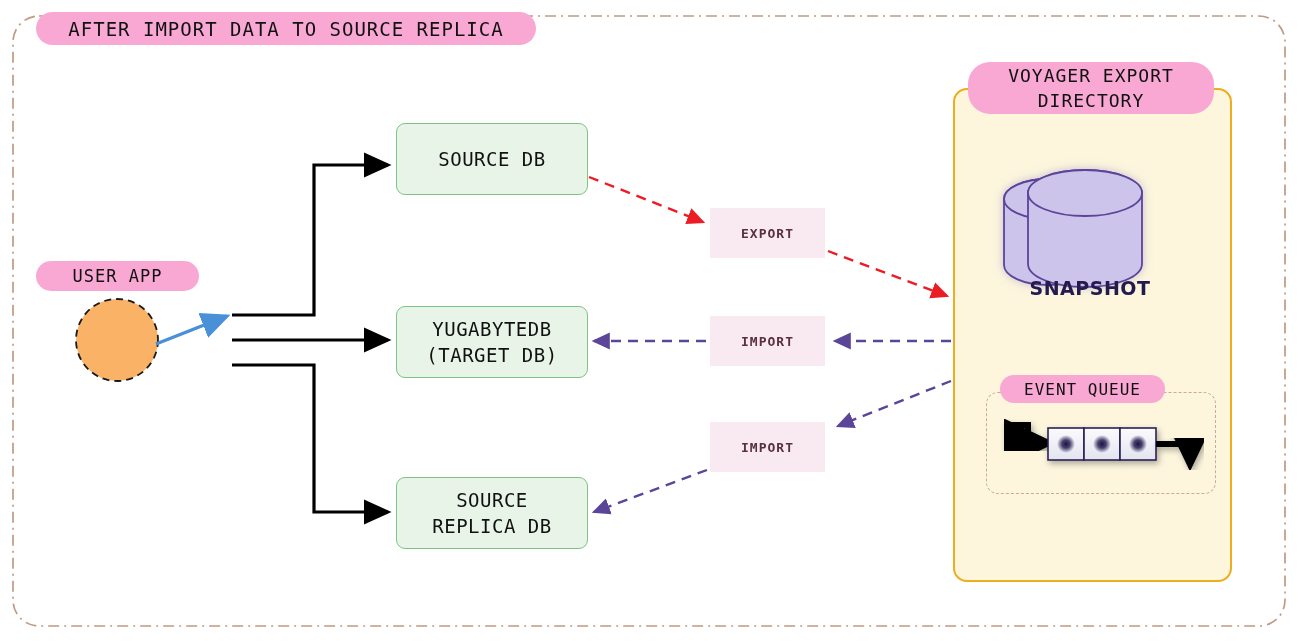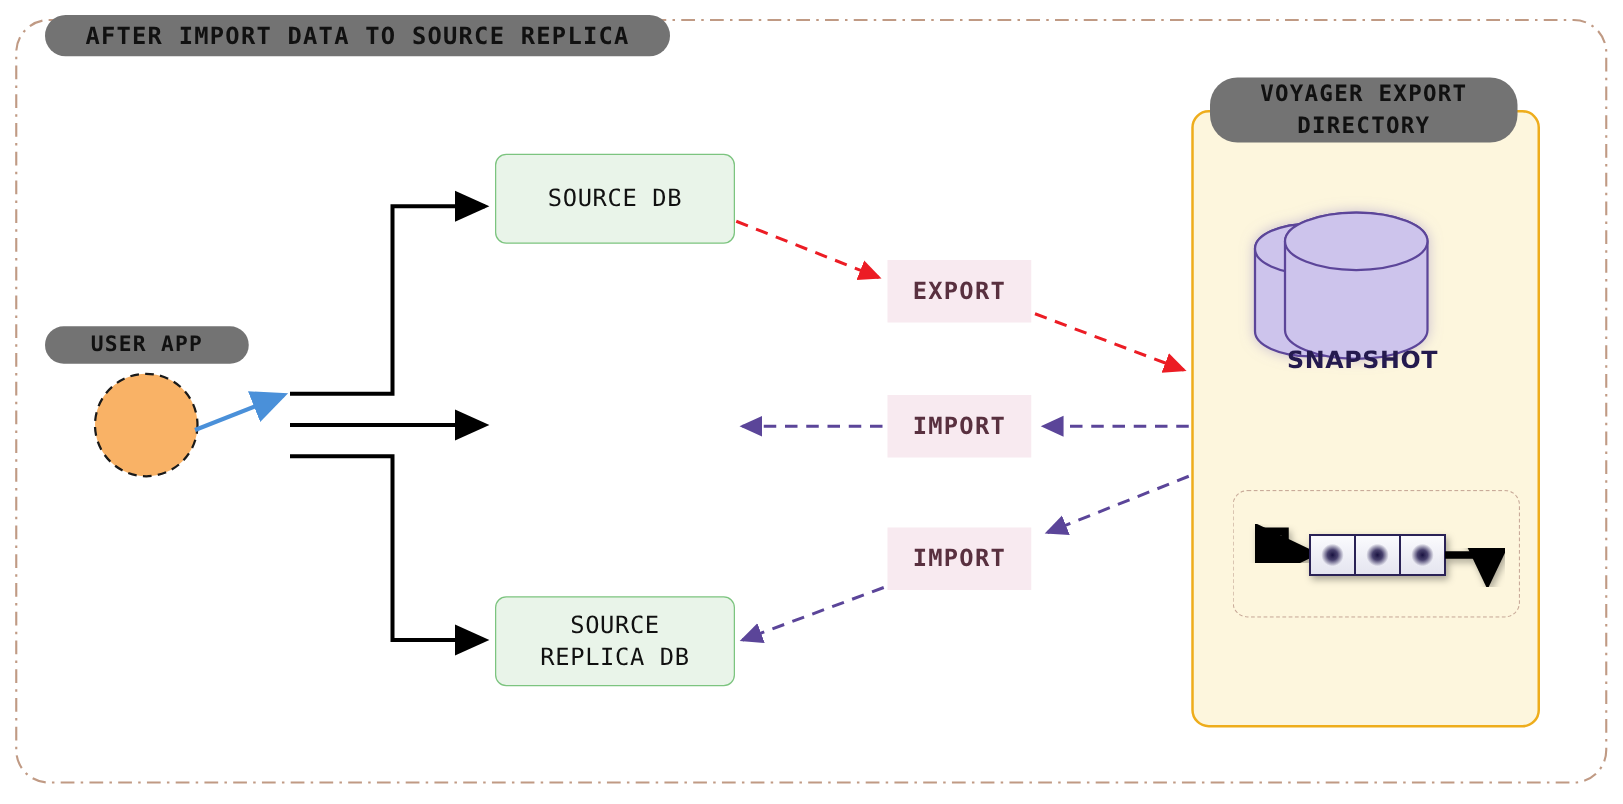--- a/index.html
+++ b/index.html
@@ -5,23 +5,23 @@
   html,body{margin:0;padding:0;background:#ffffff;}
   body{
     width:1298px;height:643px;position:relative;overflow:hidden;
     font-family:"DejaVu Sans Mono","Liberation Mono",monospace;
   }
   .stage{position:absolute;left:0;top:0;width:1298px;height:643px;}
   svg.layer{position:absolute;left:0;top:0;width:1298px;height:643px;overflow:visible;}
 
   
   .pill{
-    position:absolute;background:#737373;border-radius:22px;
+    position:absolute;background:#f9a8d4;border-radius:22px;
     display:flex;align-items:center;justify-content:center;
-    text-align:center;color:#111111;font-weight:700;
+    text-align:center;color:#111111;font-weight:400;
     letter-spacing:1px;white-space:pre;z-index:6;
   }
   #frame-title{left:36px;top:12px;width:500px;height:33px;font-size:19px;}
   #userapp-title{left:36px;top:261px;width:163px;height:30px;font-size:17px;}
   #voyager-title{left:968px;top:62px;width:246px;height:52px;font-size:18px;line-height:25px;flex-direction:column;}
   #eventqueue-title{left:1000px;top:375px;width:165px;height:28px;font-size:16px;}
 
   
   .node{
     position:absolute;background:#e9f4e9;border:1.6px solid #7cc47f;
@@ -30,21 +30,21 @@
     letter-spacing:0.5px;white-space:pre;z-index:5;
   }
   #node-source-db{left:396px;top:123px;width:190px;height:70px;}
   #node-target-db{left:396px;top:306px;width:190px;height:70px;}
   #node-source-replica-db{left:396px;top:477px;width:190px;height:70px;}
 
   
   .edge-label{
     position:absolute;background:#f8eaf0;border-radius:0;
     display:flex;align-items:center;justify-content:center;
-    color:#59303f;font-weight:700;font-size:19px;letter-spacing:1px;
+    color:#59303f;font-weight:700;font-size:13px;letter-spacing:1px;
     white-space:pre;z-index:5;
   }
   #label-export{left:710px;top:208px;width:115px;height:50px;}
   #label-import-target{left:710px;top:316px;width:115px;height:50px;}
   #label-import-replica{left:710px;top:422px;width:115px;height:50px;}
 
   
   #voyager-panel{
     position:absolute;left:953px;top:88px;width:275px;height:490px;
     background:#fdf6dd;border:2px solid #eead1c;border-radius:14px;z-index:2;
@@ -151,22 +151,25 @@
 
   <div class="pill" id="frame-title">AFTER IMPORT DATA TO SOURCE REPLICA</div>
 
   <div class="pill" id="userapp-title">USER APP</div>
 
   <div class="pill" id="voyager-title">
     <span>VOYAGER EXPORT</span>
     <span>DIRECTORY</span>
   </div>
 
+  <div class="pill" id="eventqueue-title">EVENT QUEUE</div>
 
   <div class="node" id="node-source-db">SOURCE DB</div>
+  <div class="node" id="node-target-db">YUGABYTEDB
+(TARGET DB)</div>
   <div class="node" id="node-source-replica-db">SOURCE
 REPLICA DB</div>
 
   <div class="edge-label" id="label-export">EXPORT</div>
   <div class="edge-label" id="label-import-target">IMPORT</div>
   <div class="edge-label" id="label-import-replica">IMPORT</div>
 
 </div>
 
 </body></html>

